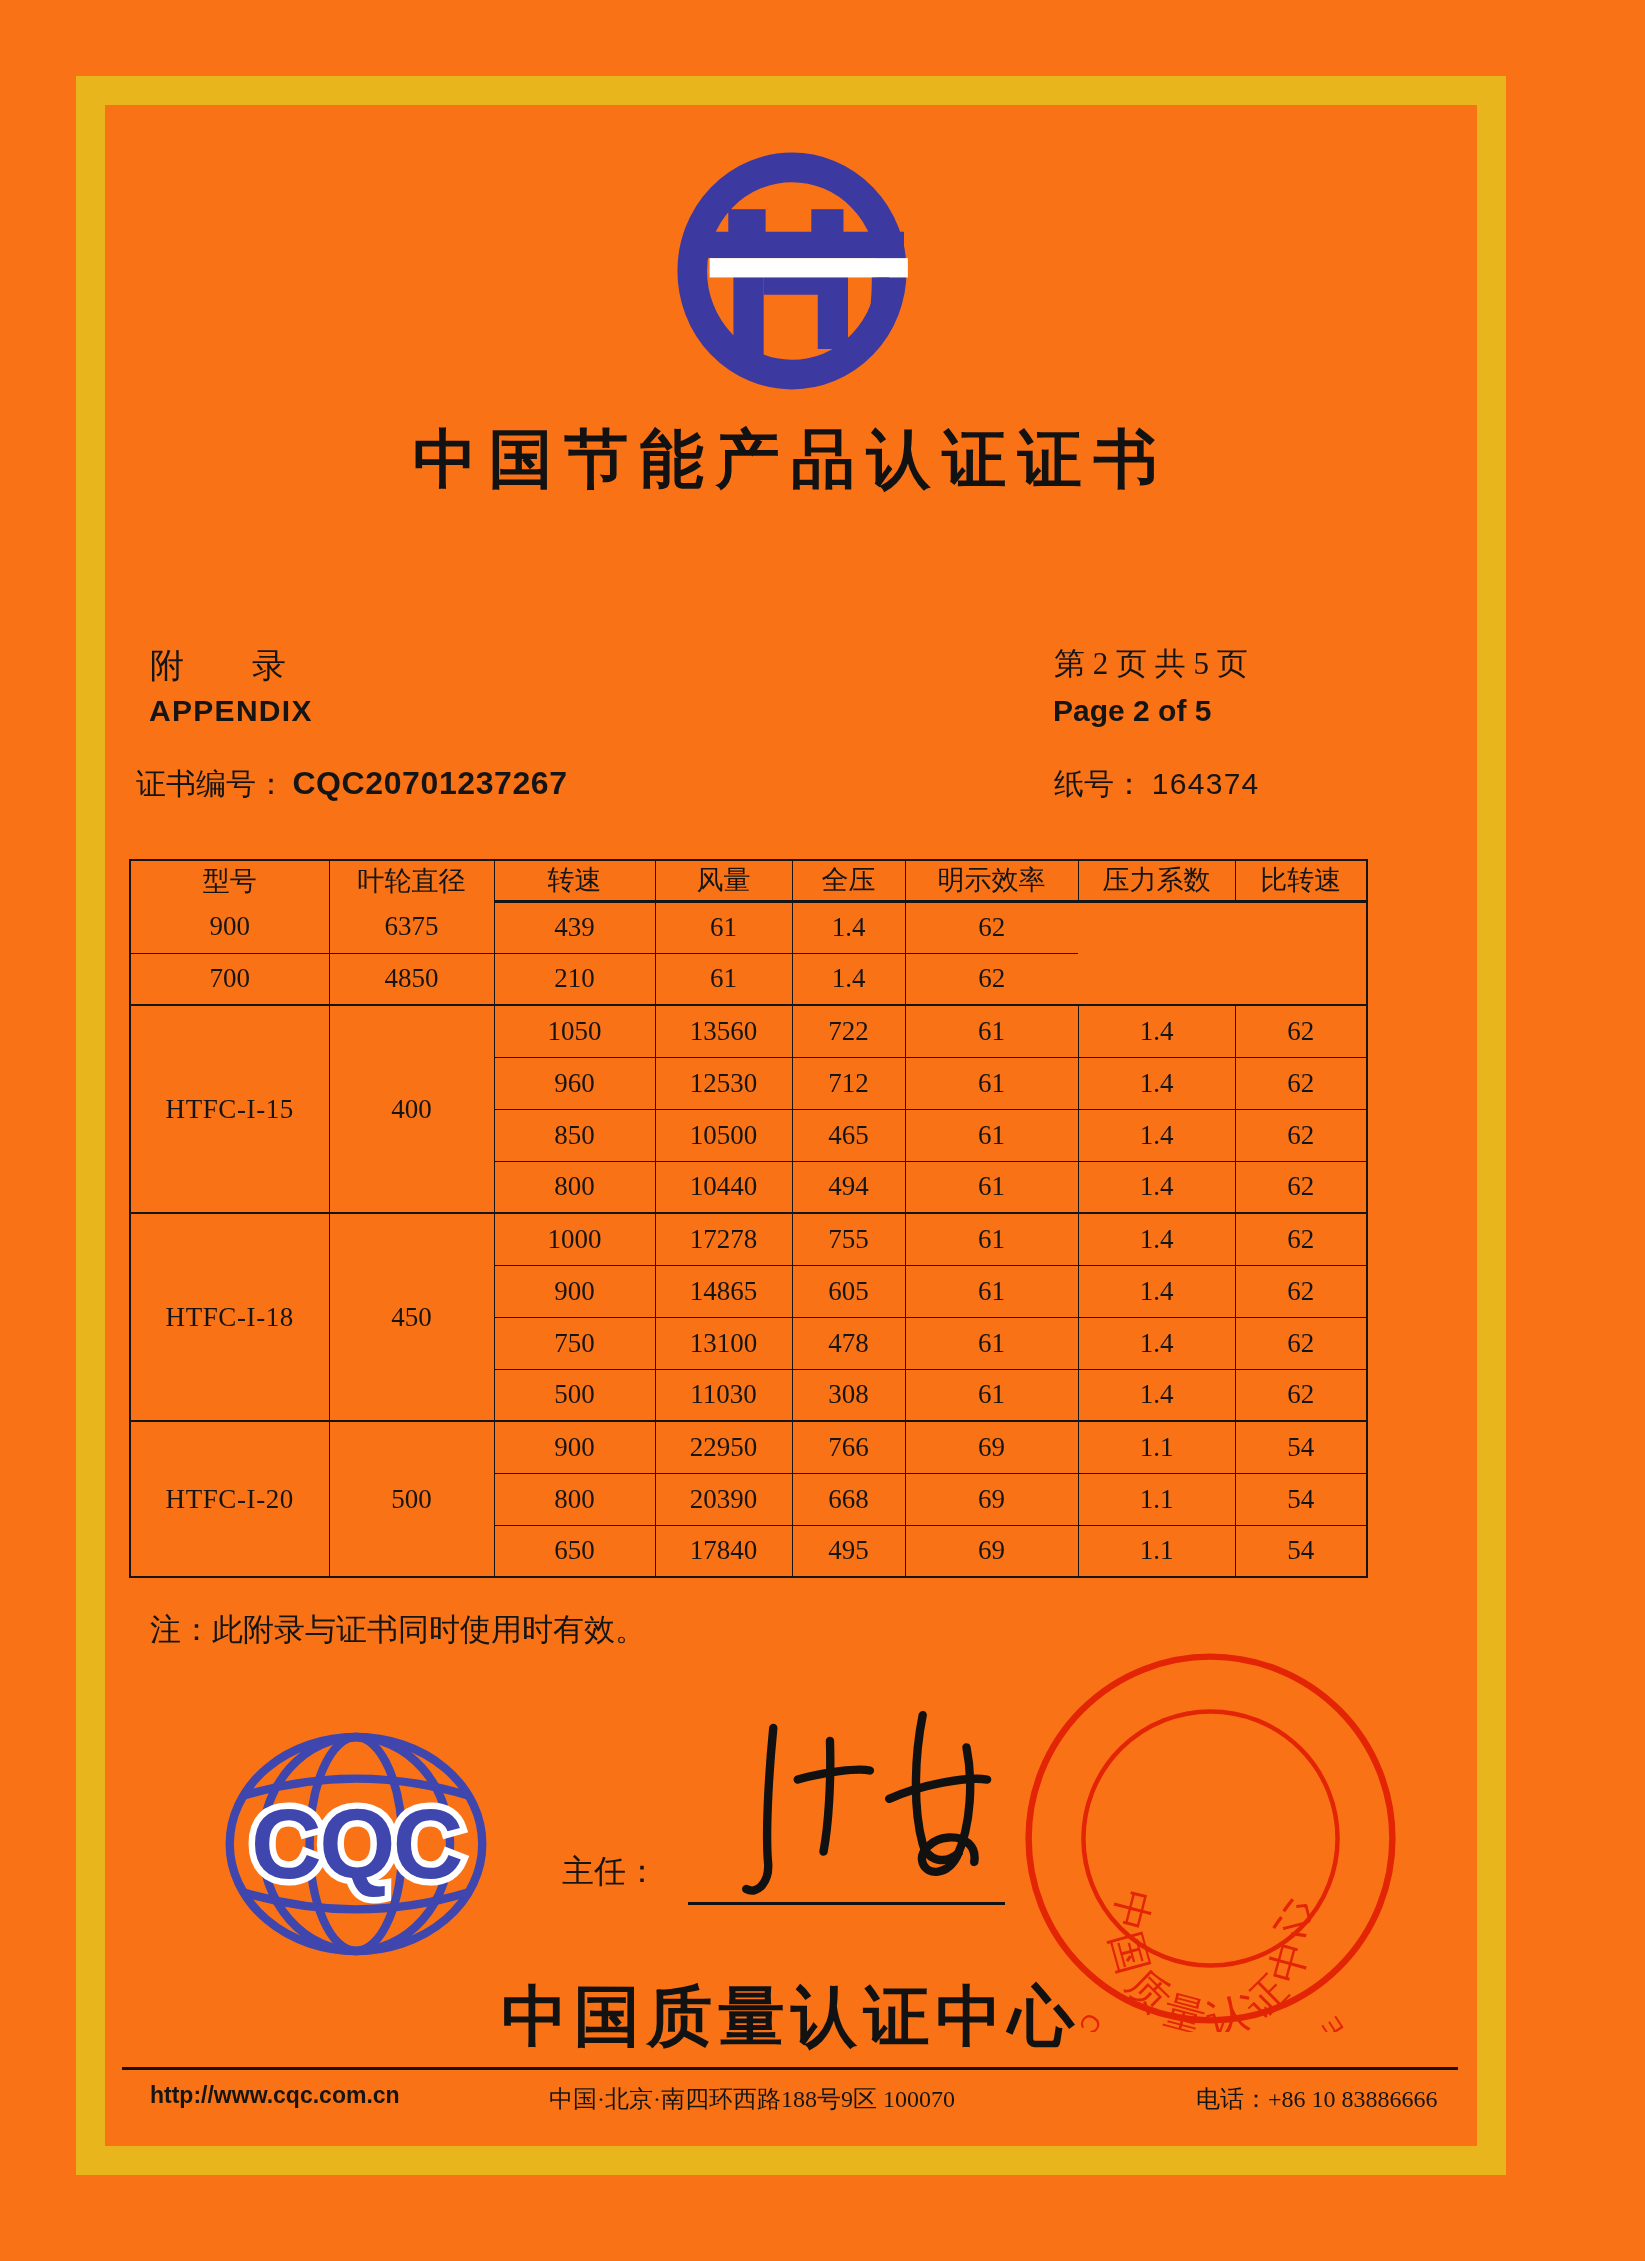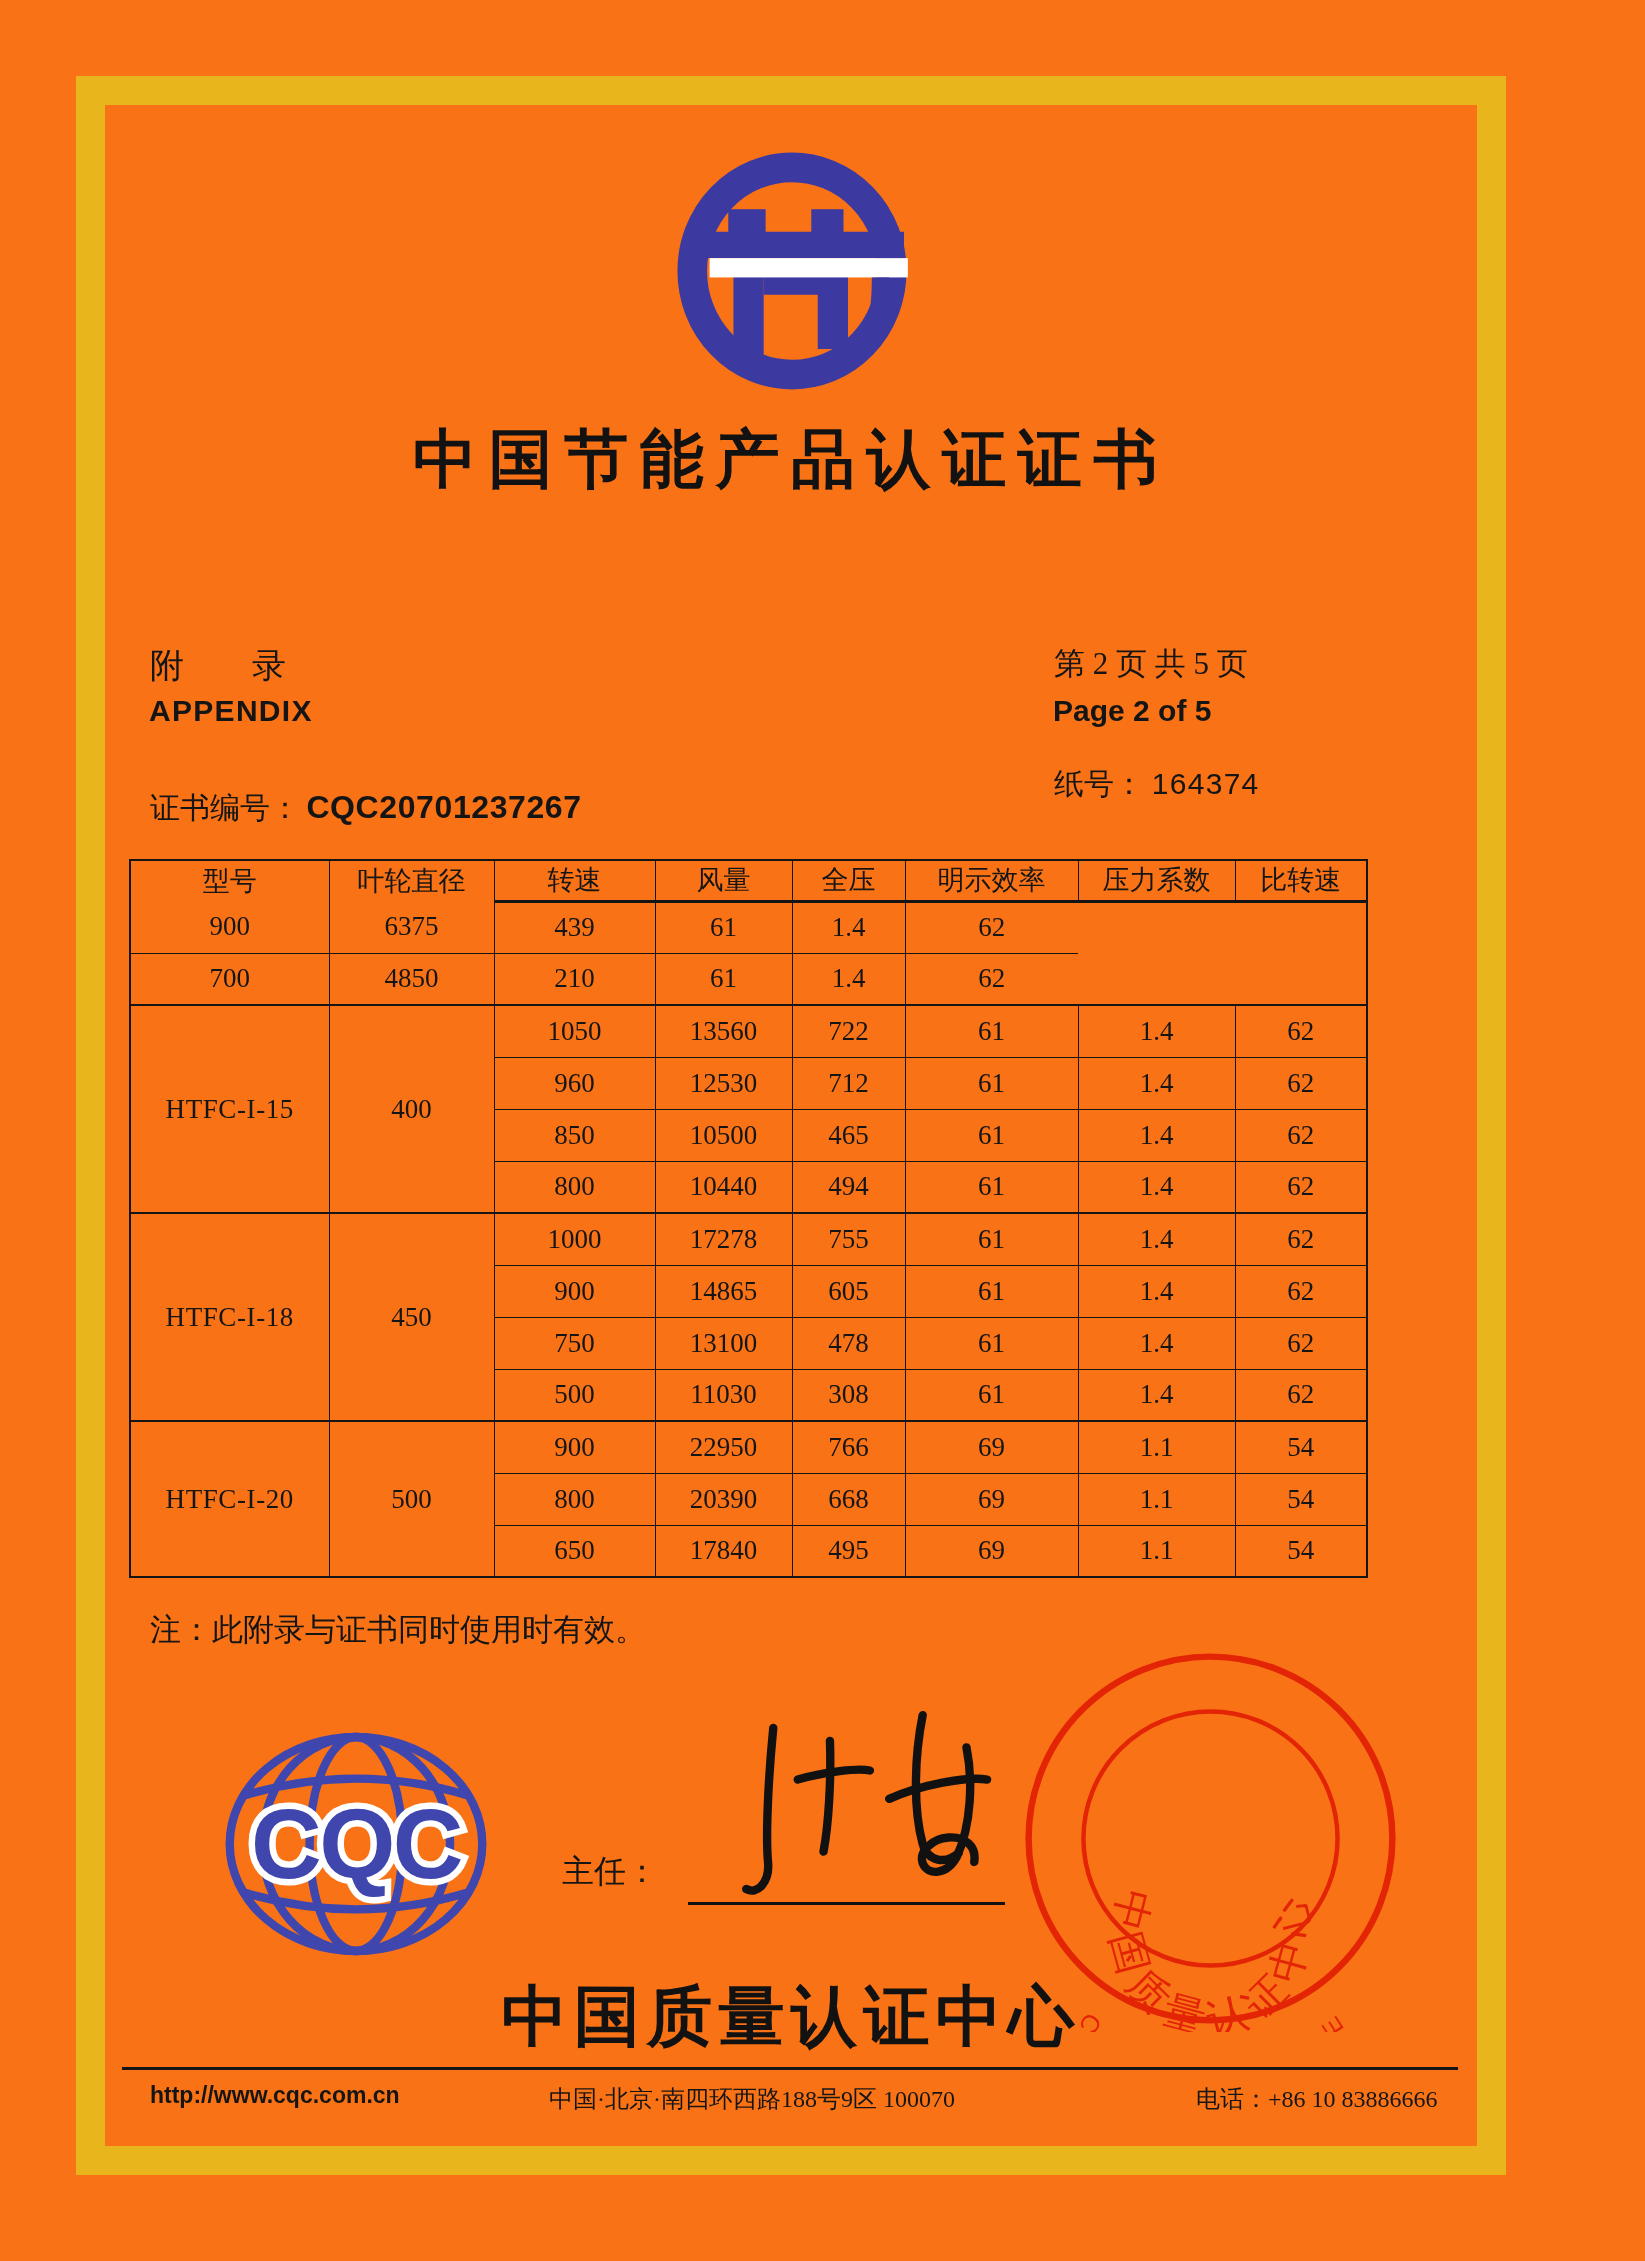--- a/index.html
+++ b/index.html
@@ -14,21 +14,21 @@
   .abs{position:absolute;}
   .center-band{position:absolute;left:105px;width:1372px;text-align:center;}
 
   .title{
     top:416px;font-family:"Liberation Sans",sans-serif;font-weight:bold;
     font-size:64px;letter-spacing:11.6px;color:#121212;white-space:nowrap;
   }
 
   .appendix-zh{left:150px;top:643px;font-size:34px;}
   .appendix-en{left:149px;top:694px;font-family:"Liberation Sans",sans-serif;font-weight:bold;font-size:30px;letter-spacing:1.3px;}
-  .cert-line{left:150px;top:764px;font-size:30px;white-space:nowrap;margin-top:24px;}
+  .cert-line{left:136px;top:764px;font-size:30px;white-space:nowrap;}
   .cert-no{font-family:"Liberation Sans",sans-serif;font-weight:bold;font-size:32px;margin-left:6.4px;letter-spacing:0.6px;}
 
   .pageinfo-zh{left:1054px;top:643px;font-size:31px;white-space:nowrap;}
   .pageinfo-en{left:1053px;top:694px;font-family:"Liberation Sans",sans-serif;font-weight:bold;font-size:30px;}
   .paper-line{left:1054px;top:764px;font-size:30px;white-space:nowrap;}
   .paper-no{font-family:"Liberation Sans",sans-serif;font-size:30px;margin-left:7.7px;letter-spacing:1.3px;text-align:right;}
 
   table.spec{
     position:absolute;left:129px;top:859px;width:1238px;
     border-collapse:collapse;table-layout:fixed;

